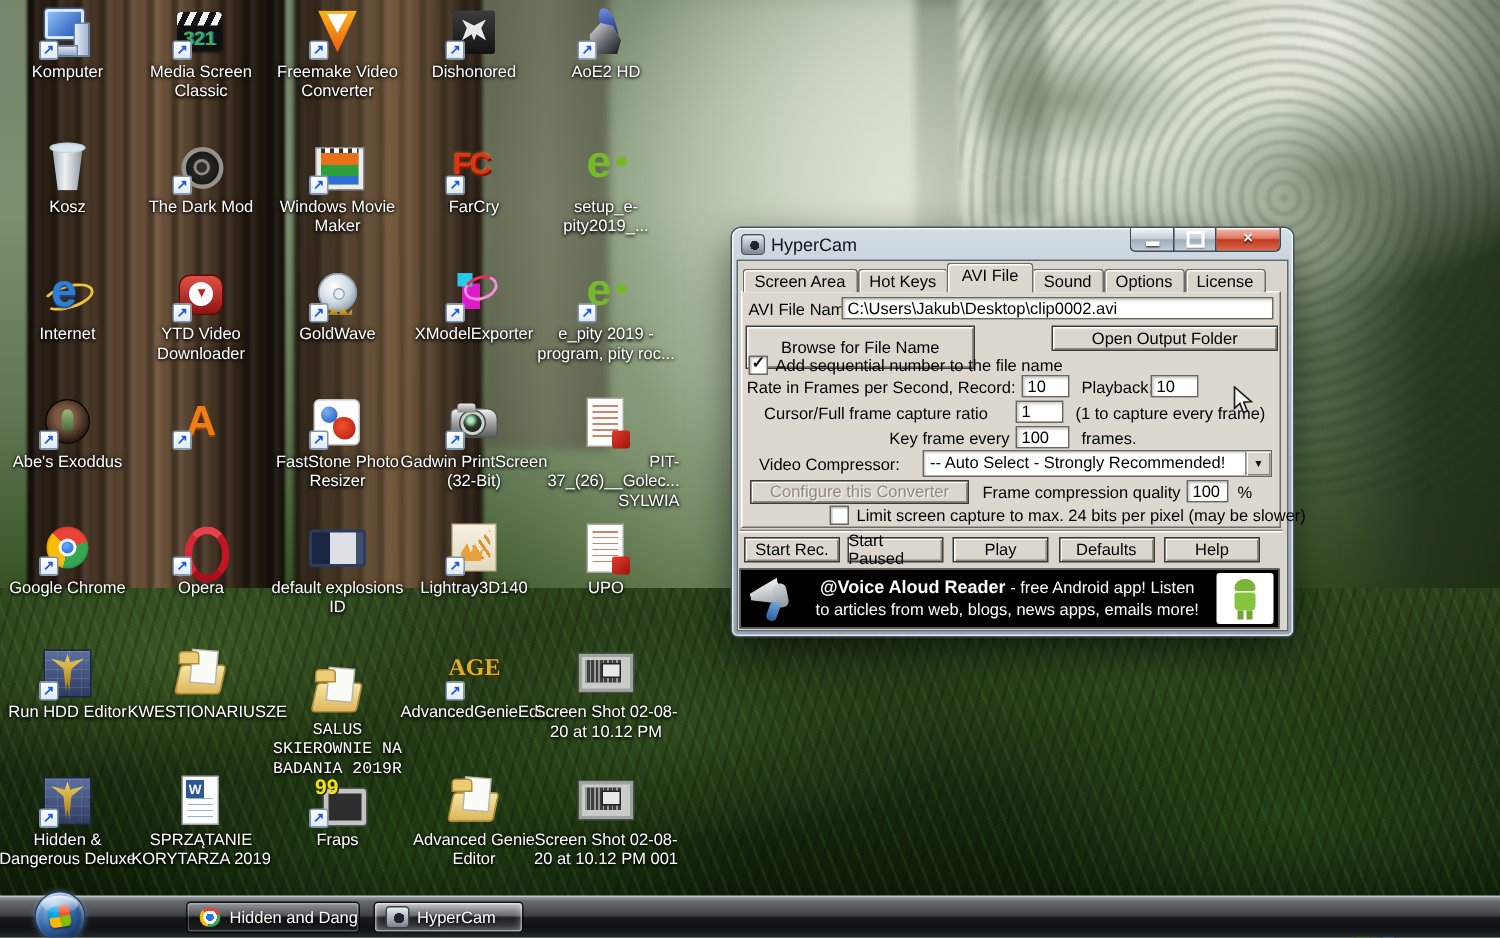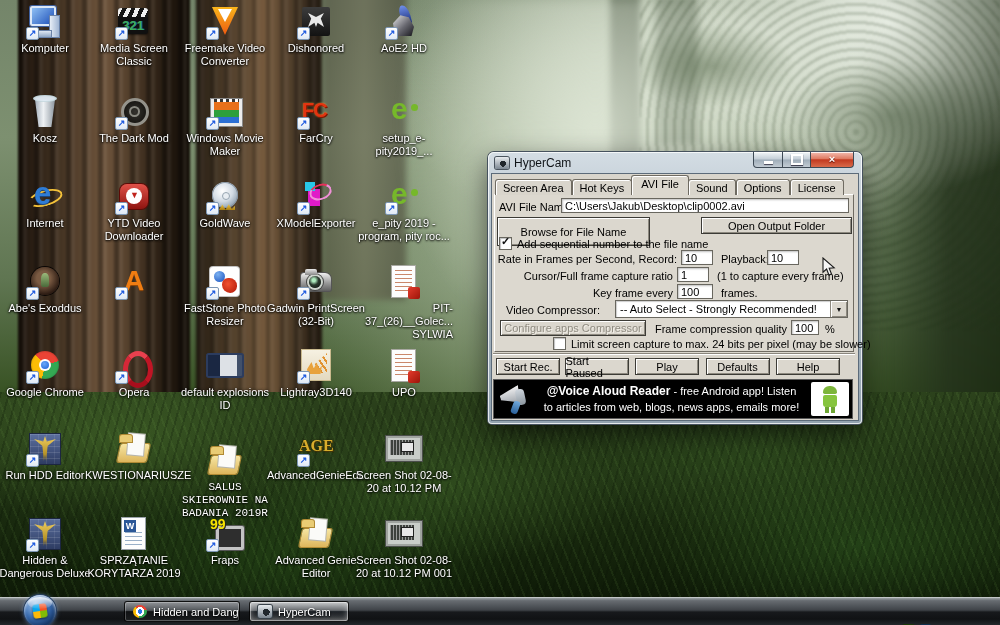--- a/index.html
+++ b/index.html
@@ -704,35 +704,35 @@
               <span class="chk" id="chk-seq">✓</span>
             </span>
           <span>Add sequential number to the file name</span>
         </div>
 
         <span class="clabel" style="left:0;top:58px;width:182px;text-align:right">Rate in Frames per Second,  Record:</span>
         <input class="cinput" style="left: 186px; top: 55px; width: 32px;" value="10">
         <span class="clabel" style="left:226px;top:58px">Playback:</span>
         <input class="cinput" style="left: 272px; top: 55px; width: 32px;" value="10">
 
-        <span class="clabel" style="left:0;top:75px;width:178px;text-align:right">Cursor/Full frame capture ratio</span>
+        <span class="clabel" style="left:0;top:75px;width:178px;text-align:center">Cursor/Full frame capture ratio</span>
         <input class="cinput" style="left: 182px; top: 72px; width: 32px;" value="1">
         <span class="clabel" style="left:222px;top:75px">(1 to capture every frame)</span>
 
         <span class="clabel" style="left:0;top:92px;width:178px;text-align:right">Key frame every</span>
         <input class="cinput" style="left: 182px; top: 89px; width: 36px;" value="100">
         <span class="clabel" style="left:226px;top:92px">frames.</span>
 
         <span class="clabel" style="left:0;top:109px;width:116px;text-align:center">Video Compressor:</span>
         <div class="csel" style="left:120px;top:105px;width:233px;height:18px">
           <span class="txt">-- Auto Select - Strongly Recommended!</span>
           <span class="arw">▼</span>
         </div>
 
-        <div class="cbtn disabled" style="left:5px;top:125px;width:146px;height:16px">Configure apps Compressor</div>
+        <div class="cbtn disabled" style="left:5px;top:125px;width:146px;height:16px">Configure this Converter</div>
         <span class="clabel" style="left:152px;top:128px;width:140px;text-align:right">Frame compression quality</span>
         <input class="cinput" style="left: 296px; top: 125px; width: 28px;" value="100">
         <span class="clabel" style="left:330px;top:128px">%</span>
 
         <div class="chkrow" style="left:58px;top:142px">
           <span class="chkbox">
               <span class="chk" id="chk-limit"></span>
             </span>
           <span>Limit screen capture to max. 24 bits per pixel (may be slower)</span>
         </div>

